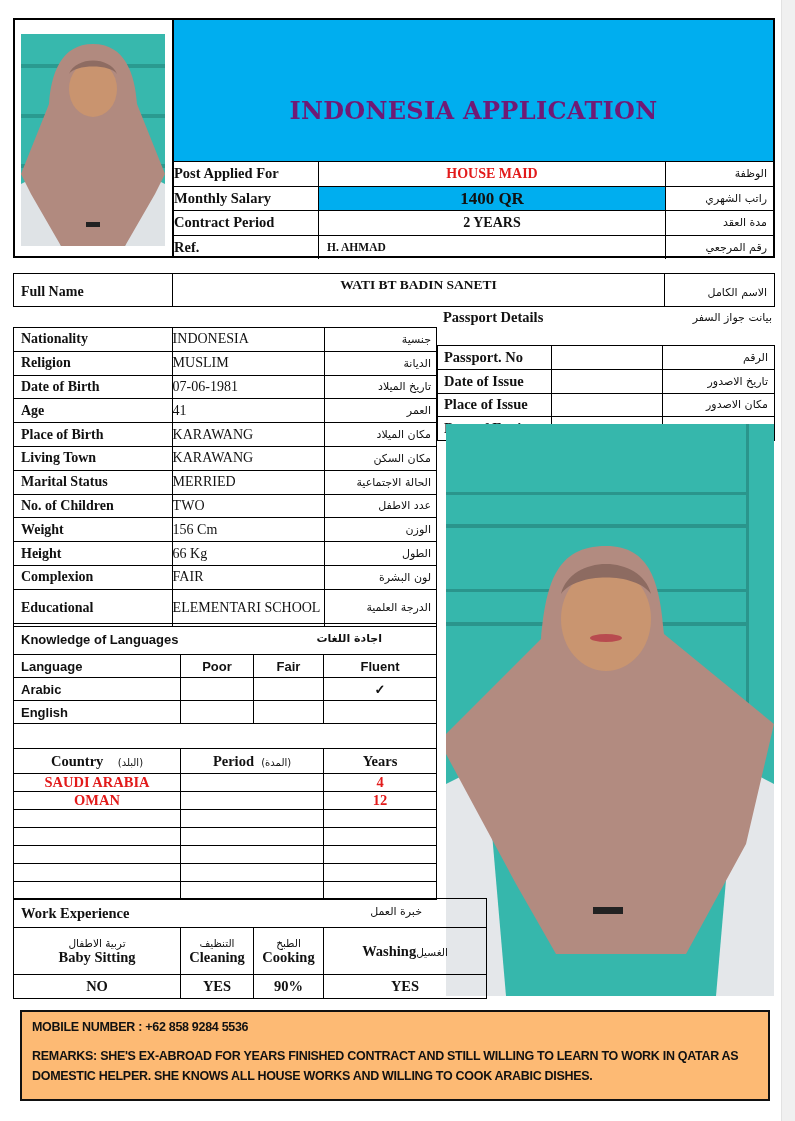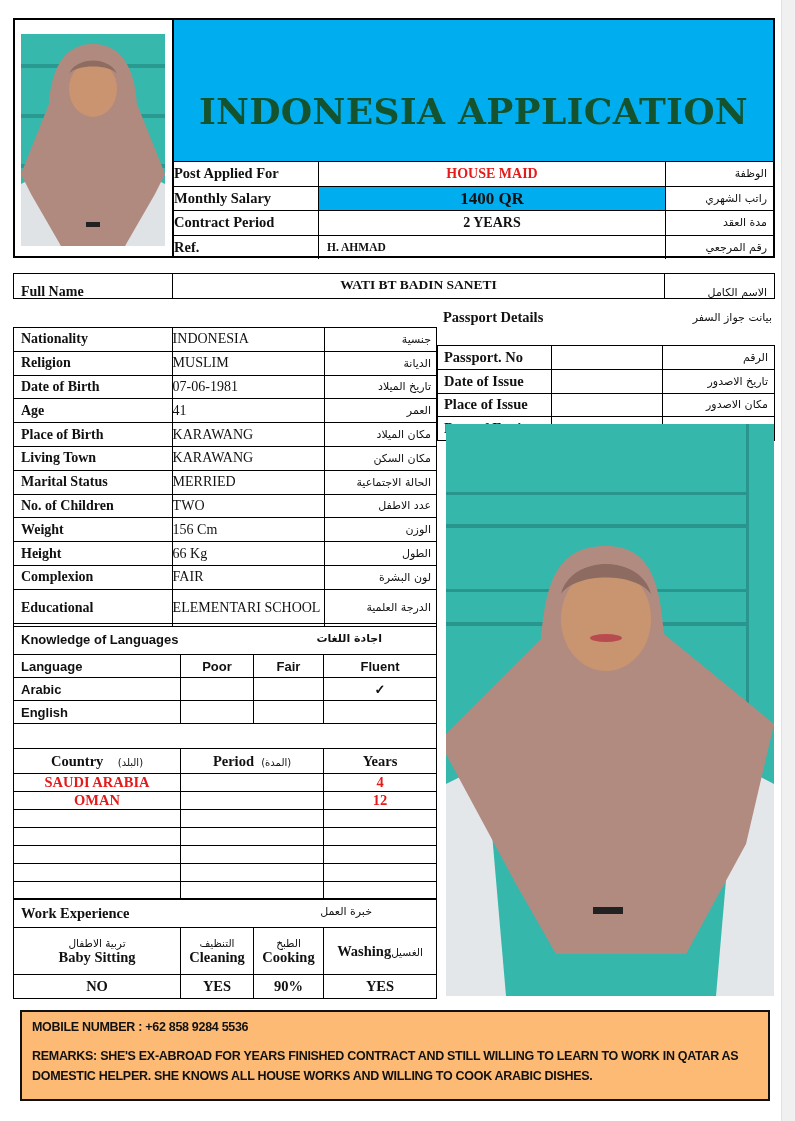--- a/index.html
+++ b/index.html
@@ -6,31 +6,31 @@
   html, body { width: 795px; height: 1121px; background: #ffffff; overflow: hidden; }
   body { position: relative; font-family: "DejaVu Serif", serif; color: #111; }
   .abs { position: absolute; }
   .scrollbar { position: absolute; left: 781px; top: 0; width: 14px; height: 1121px; background: #f0f0f0; border-left: 1px solid #e2e2e2; }
 
   
   .header { left: 13px; top: 18px; width: 762px; height: 240px; border: 2px solid #000; }
   .photo-small-cell { position: absolute; left: 0; top: 0; width: 159px; height: 236px; border-right: 2px solid #000; background: #fff; }
   .photo-small { position: absolute; left: 6px; top: 14px; width: 144px; height: 212px; overflow: hidden; background: #3bbab0; }
   .title-area { position: absolute; left: 159px; top: 0; width: 599px; height: 141px; background: #00aeef; display: flex; align-items: center; justify-content: center; padding-top: 40px; }
-  .title { font-family: "DejaVu Serif", serif; font-weight: bold; font-size: 36px; color: #14532d; letter-spacing: 0.3px; }
+  .title { font-family: "DejaVu Serif", serif; font-weight: bold; font-size: 24px; color: #701a75; letter-spacing: 0.3px; }
   .hdr-rows { position: absolute; left: 159px; top: 141px; width: 599px; }
   .hrow { display: flex; height: 24.5px; border-top: 1px solid #000; }
   .hrow .lbl { width: 145px; border-right: 1px solid #000; font-size: 13px; font-weight: bold; line-height: 23px; font-family: "Liberation Serif", serif; font-size: 14.5px;}
   .hrow .val { width: 347px; border-right: 1px solid #000; text-align: center; font-weight: bold; font-size: 14px; line-height: 23px; font-family: "Liberation Serif", serif;}
   .hrow .ar { flex: 1; text-align: right; padding-right: 6px; font-size: 11px; line-height: 23px; font-family: "DejaVu Sans", sans-serif; }
   .red { color: #e21b1b; }
   .blue-bg { background: #00aeef; }
 
   
-  .fullname { left: 13px; top: 273px; width: 762px; height: 26px; border: 1px solid #000; display: flex; }
+  .fullname { left: 13px; top: 273px; width: 762px; height: 34px; border: 1px solid #000; display: flex; }
   .fullname .lbl { width: 159px; border-right: 1px solid #000; font-weight: bold; font-size: 14px; padding-left: 7px; line-height: 36px; font-family: "Liberation Serif", serif; }
   .fullname .val { width: 492px; border-right: 1px solid #000; text-align: center; font-weight: bold; font-size: 13.5px; padding-top: 3px; font-family: "Liberation Serif", serif; }
   .fullname .ar { flex: 1; text-align: right; padding-right: 7px; font-size: 11px; line-height: 38px; font-family: "DejaVu Sans", sans-serif; }
 
   .passport-title { left: 443px; top: 309px; width: 332px; height: 17px; display: flex; justify-content: space-between; font-family: "Liberation Serif", serif; font-size: 14.5px; font-weight: bold; line-height: 17px; align-items: center; }
   .passport-title .ar { font-weight: normal; font-size: 11px; font-family: "DejaVu Sans", sans-serif; padding-right: 3px; }
 
   
   table { border-collapse: collapse; }
   .personal { left: 13px; top: 327px; width: 424px; padding-left: 39px; }
@@ -53,21 +53,21 @@
   .lang td { border: 1px solid #000; font-family: "Liberation Sans", sans-serif; font-size: 13px; font-weight: bold; height: 23px; }
   .lang td.c { text-align: center; }
   .lang td.l { padding-left: 7px; }
   .lang tr.kh td { height: 31px; }
 
   .exp { left: 13px; top: 748px; width: 424px; }
   .exp td { border: 1px solid #000; font-family: "Liberation Serif", serif; height: 18px; font-size: 14.5px; font-weight: bold; text-align: center; }
   .exp tr.eh td { height: 25px; }
   .exp td .ar { font-family: "DejaVu Sans", sans-serif; font-size: 10px; font-weight: normal; }
 
-  .work { left: 13px; top: 898px; width: 424px; }
+  .work { left: 13px; top: 898px; width: 474px; }
   .work td { border: 1px solid #000; font-family: "Liberation Serif", serif; font-size: 14.5px; font-weight: bold; text-align: center; }
   .work td .ar { display: block; font-family: "DejaVu Sans", sans-serif; font-size: 10.5px; font-weight: normal; }
 
   .footer { left: 20px; top: 1010px; width: 750px; height: 91px; background: #fdba74; border: 2px solid #111; padding: 8px 10px; font-family: "Liberation Sans", sans-serif; font-weight: bold; font-size: 12.5px; color: #111; letter-spacing: -0.3px; }
   .footer .mob { margin-bottom: 12px; }
   .footer .rem { line-height: 20px; }
 </style>
 </head>
 <body>
 

